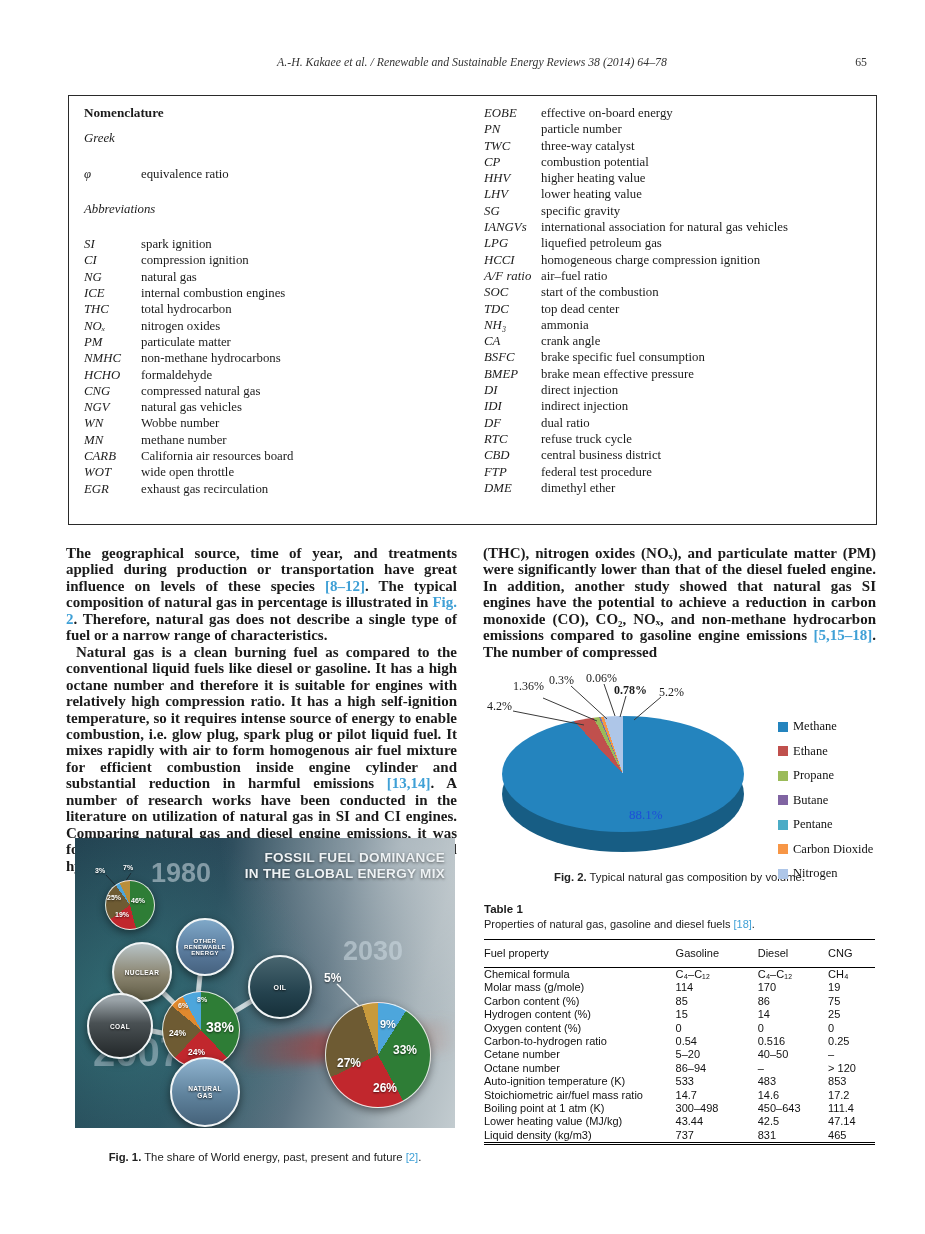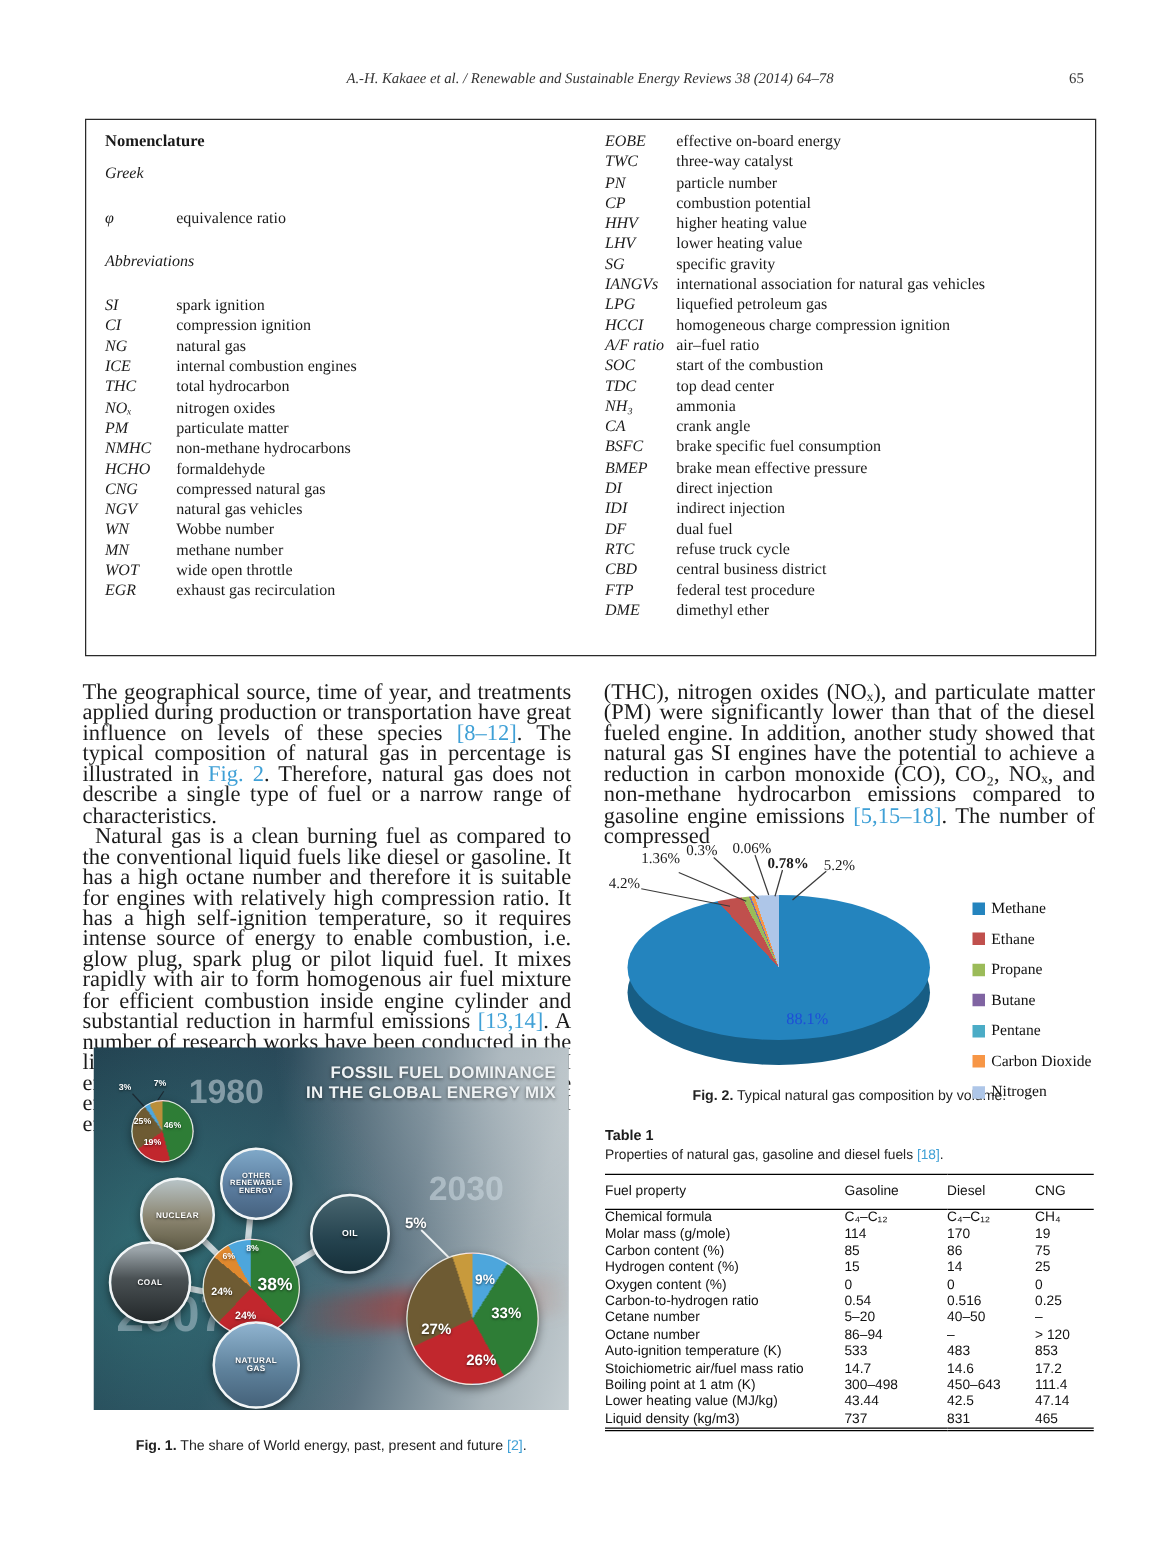--- a/index.html
+++ b/index.html
@@ -20,21 +20,21 @@
   #nomL{left:15px;width:385px;}
   #nomR{left:415px;width:385px;}
   .nom-title{font-weight:bold;font-size:13.2px;margin:0 0 9px 0;}
   .nom-h{font-style:italic;margin:0 0 19px 0;}
   .nom-gap{height:19px;}
   .nrow{display:flex;}
   .nrow .term{width:57px;flex:0 0 57px;font-style:italic;}
   .nrow .def{flex:1;}
 
   
-  .bodycol{font-size:18px;line-height:16.45px;text-align:justify;}
+  .bodycol{font-size:15px;line-height:16.45px;text-align:justify;font-weight:bold;}
   #col1{left:66px;top:545px;width:391px;}
   #col2{left:483px;top:545px;width:393px;}
   #col1 p, #col2 p{margin:0;}
   #col1 p.ind{text-indent:10px;}
 
   
   #fig1{left:75px;top:838px;width:380px;height:290px;overflow:hidden;
         background:linear-gradient(105deg,#22404f 0%,#2a4a5a 35%,#5d7482 62%,#a8b4ba 85%,#c3ccd0 100%);}
   .f1glow1{position:absolute;inset:0;background:radial-gradient(circle at 86% 2%,rgba(255,255,255,.38),transparent 42%);}
   .f1glow2{position:absolute;inset:0;background:radial-gradient(circle at 14% 58%,rgba(62,148,148,.5),transparent 52%);}
@@ -176,20 +176,24 @@
         <div class="nrow">
           <span class="term">WN</span>
           <span class="def">Wobbe number</span>
         </div>
 
         <div class="nrow">
           <span class="term">MN</span>
           <span class="def">methane number</span>
         </div>
 
+        <div class="nrow">
+          <span class="term">CARB</span>
+          <span class="def">California air resources board</span>
+        </div>
 
 
         <div class="nrow">
           <span class="term">WOT</span>
           <span class="def">wide open throttle</span>
         </div>
 
         <div class="nrow">
           <span class="term">EGR</span>
           <span class="def">exhaust gas recirculation</span>
@@ -198,30 +202,30 @@
   </div>
   <div id="nomR" class="nom-col">
     <div>
 
         <div class="nrow">
           <span class="term">EOBE</span>
           <span class="def">effective on-board energy</span>
         </div>
 
         <div class="nrow">
+          <span class="term">PN</span>
+          <span class="def">particle number</span>
+        </div>
+
+        <div class="nrow">
           <span class="term">TWC</span>
           <span class="def">three-way catalyst</span>
         </div>
 
         <div class="nrow">
-          <span class="term">PN</span>
-          <span class="def">particle number</span>
-        </div>
-
-        <div class="nrow">
           <span class="term">CP</span>
           <span class="def">combustion potential</span>
         </div>
 
         <div class="nrow">
           <span class="term">HHV</span>
           <span class="def">higher heating value</span>
         </div>
 
         <div class="nrow">
@@ -289,21 +293,21 @@
           <span class="def">direct injection</span>
         </div>
 
         <div class="nrow">
           <span class="term">IDI</span>
           <span class="def">indirect injection</span>
         </div>
 
         <div class="nrow">
           <span class="term">DF</span>
-          <span class="def">dual fuel</span>
+          <span class="def">dual ratio</span>
         </div>
 
         <div class="nrow">
           <span class="term">RTC</span>
           <span class="def">refuse truck cycle</span>
         </div>
 
         <div class="nrow">
           <span class="term">CBD</span>
           <span class="def">central business district</span>

